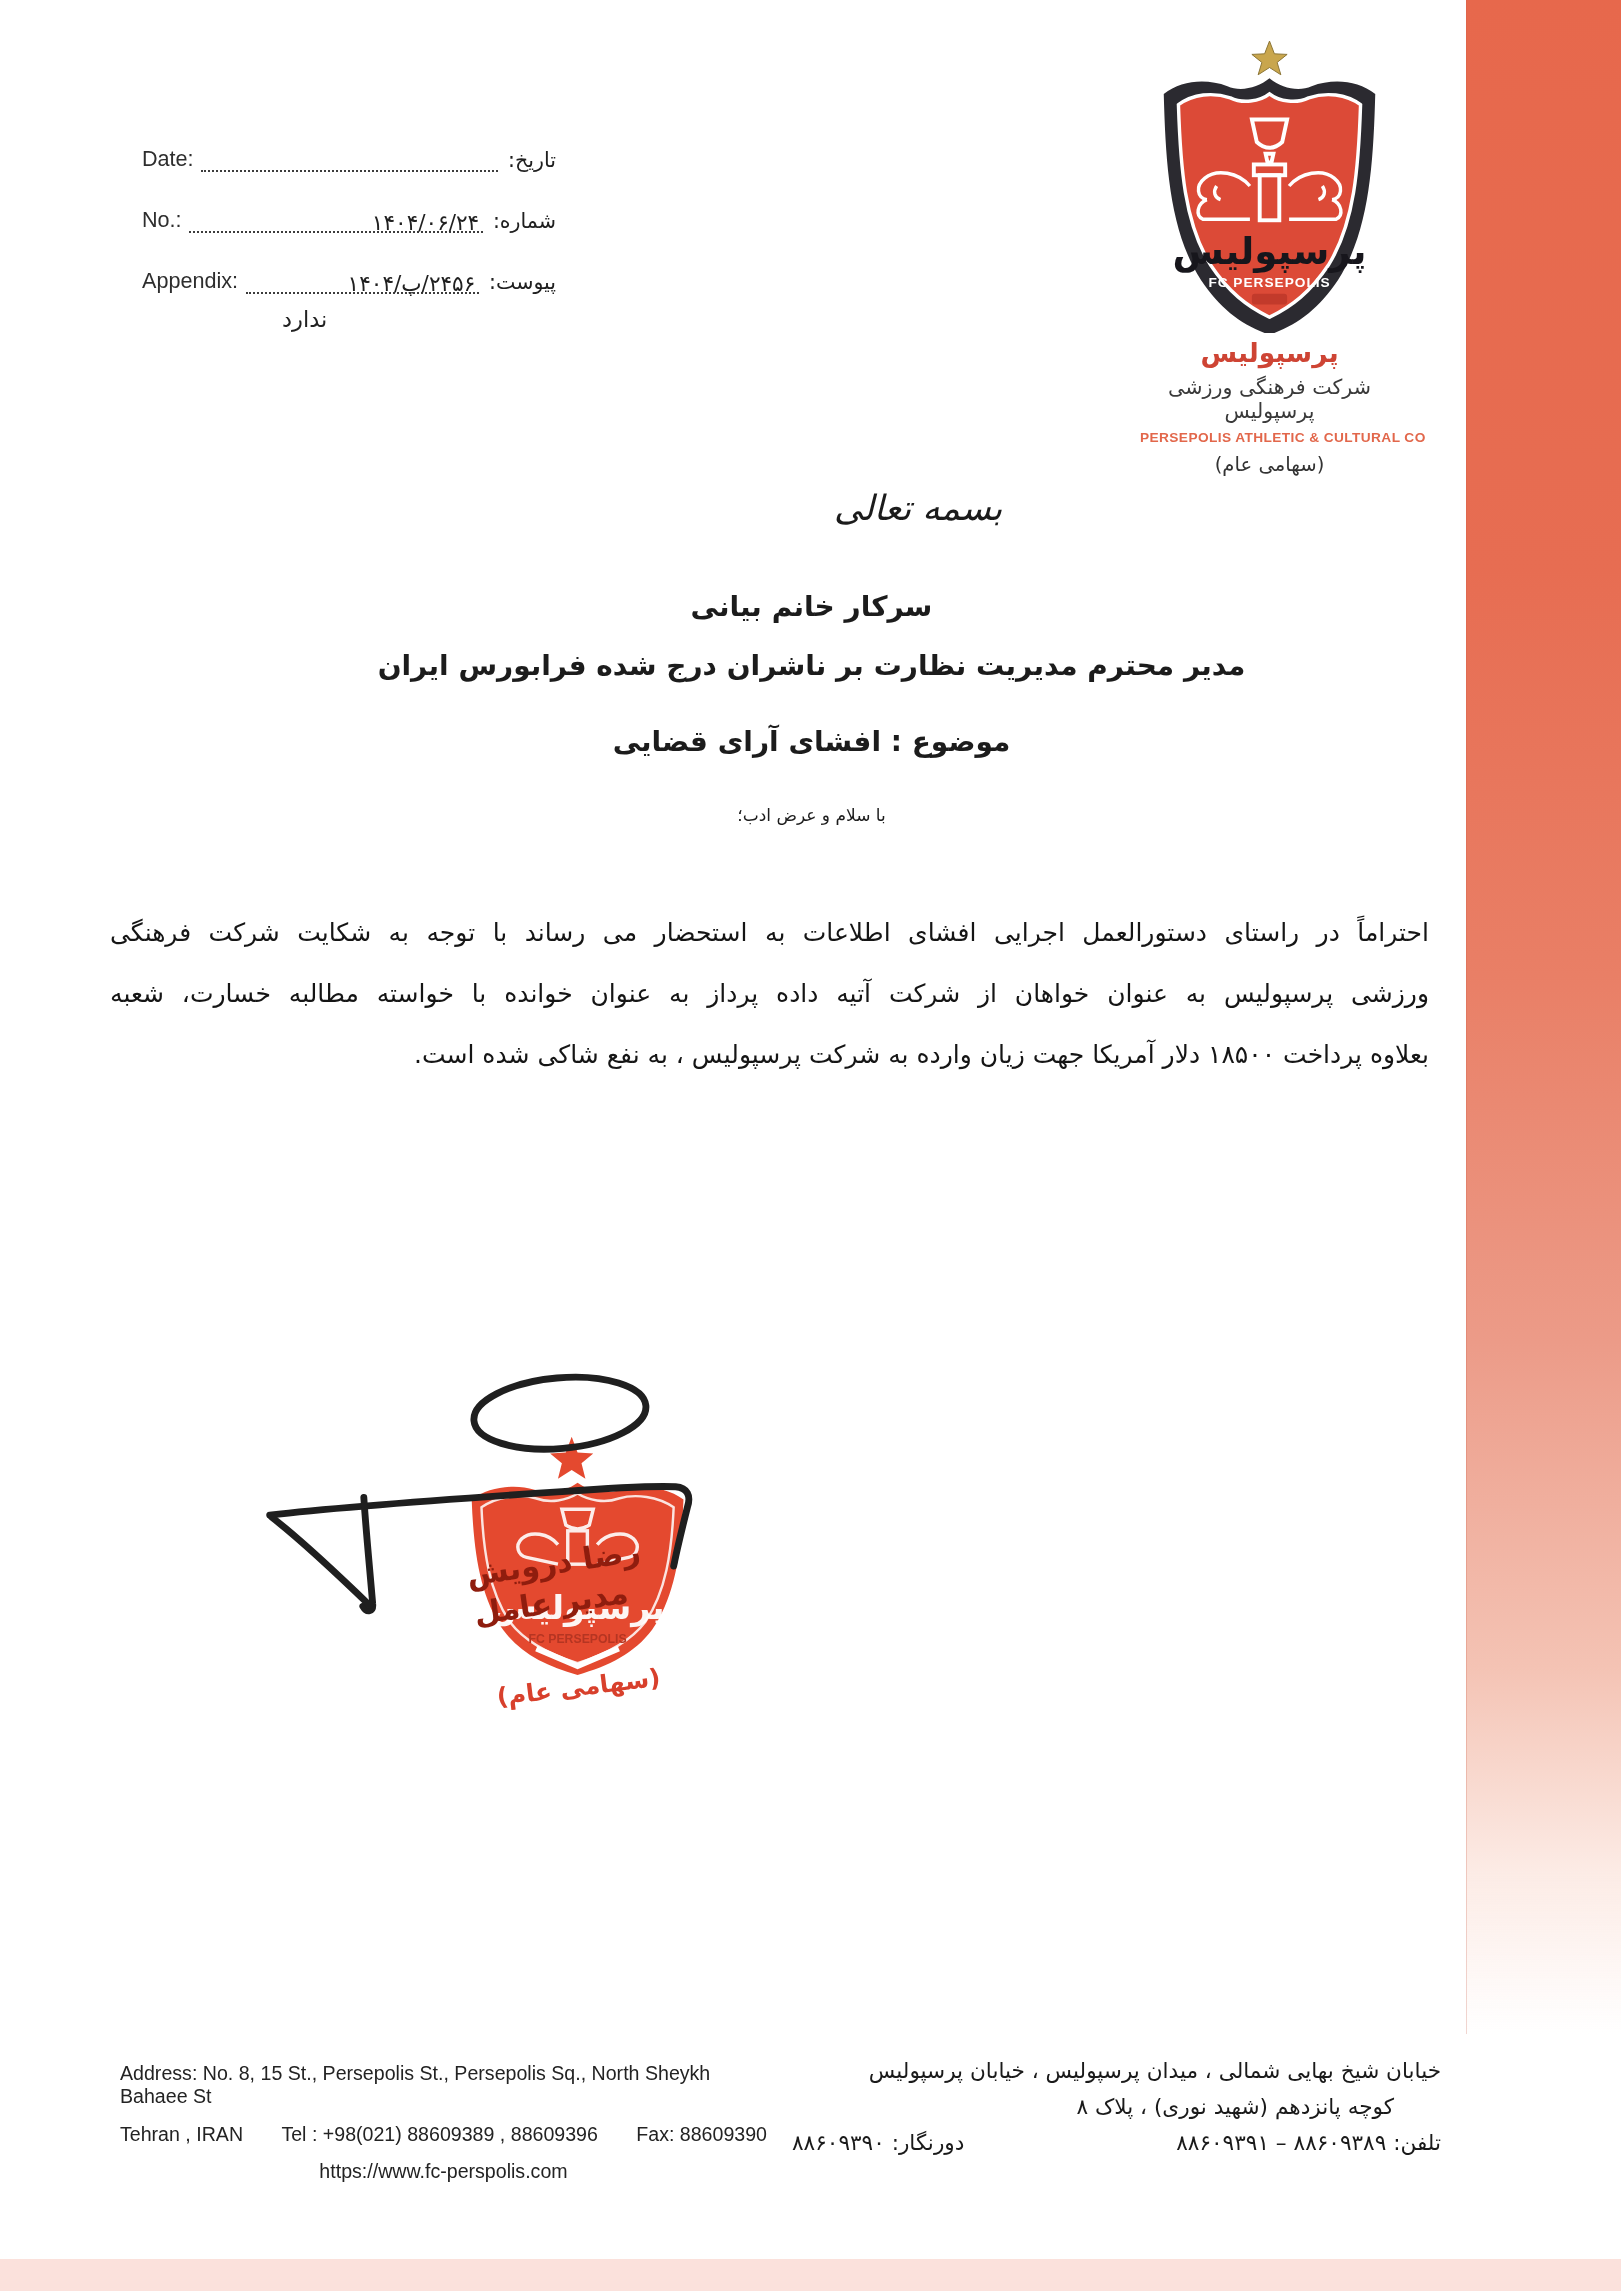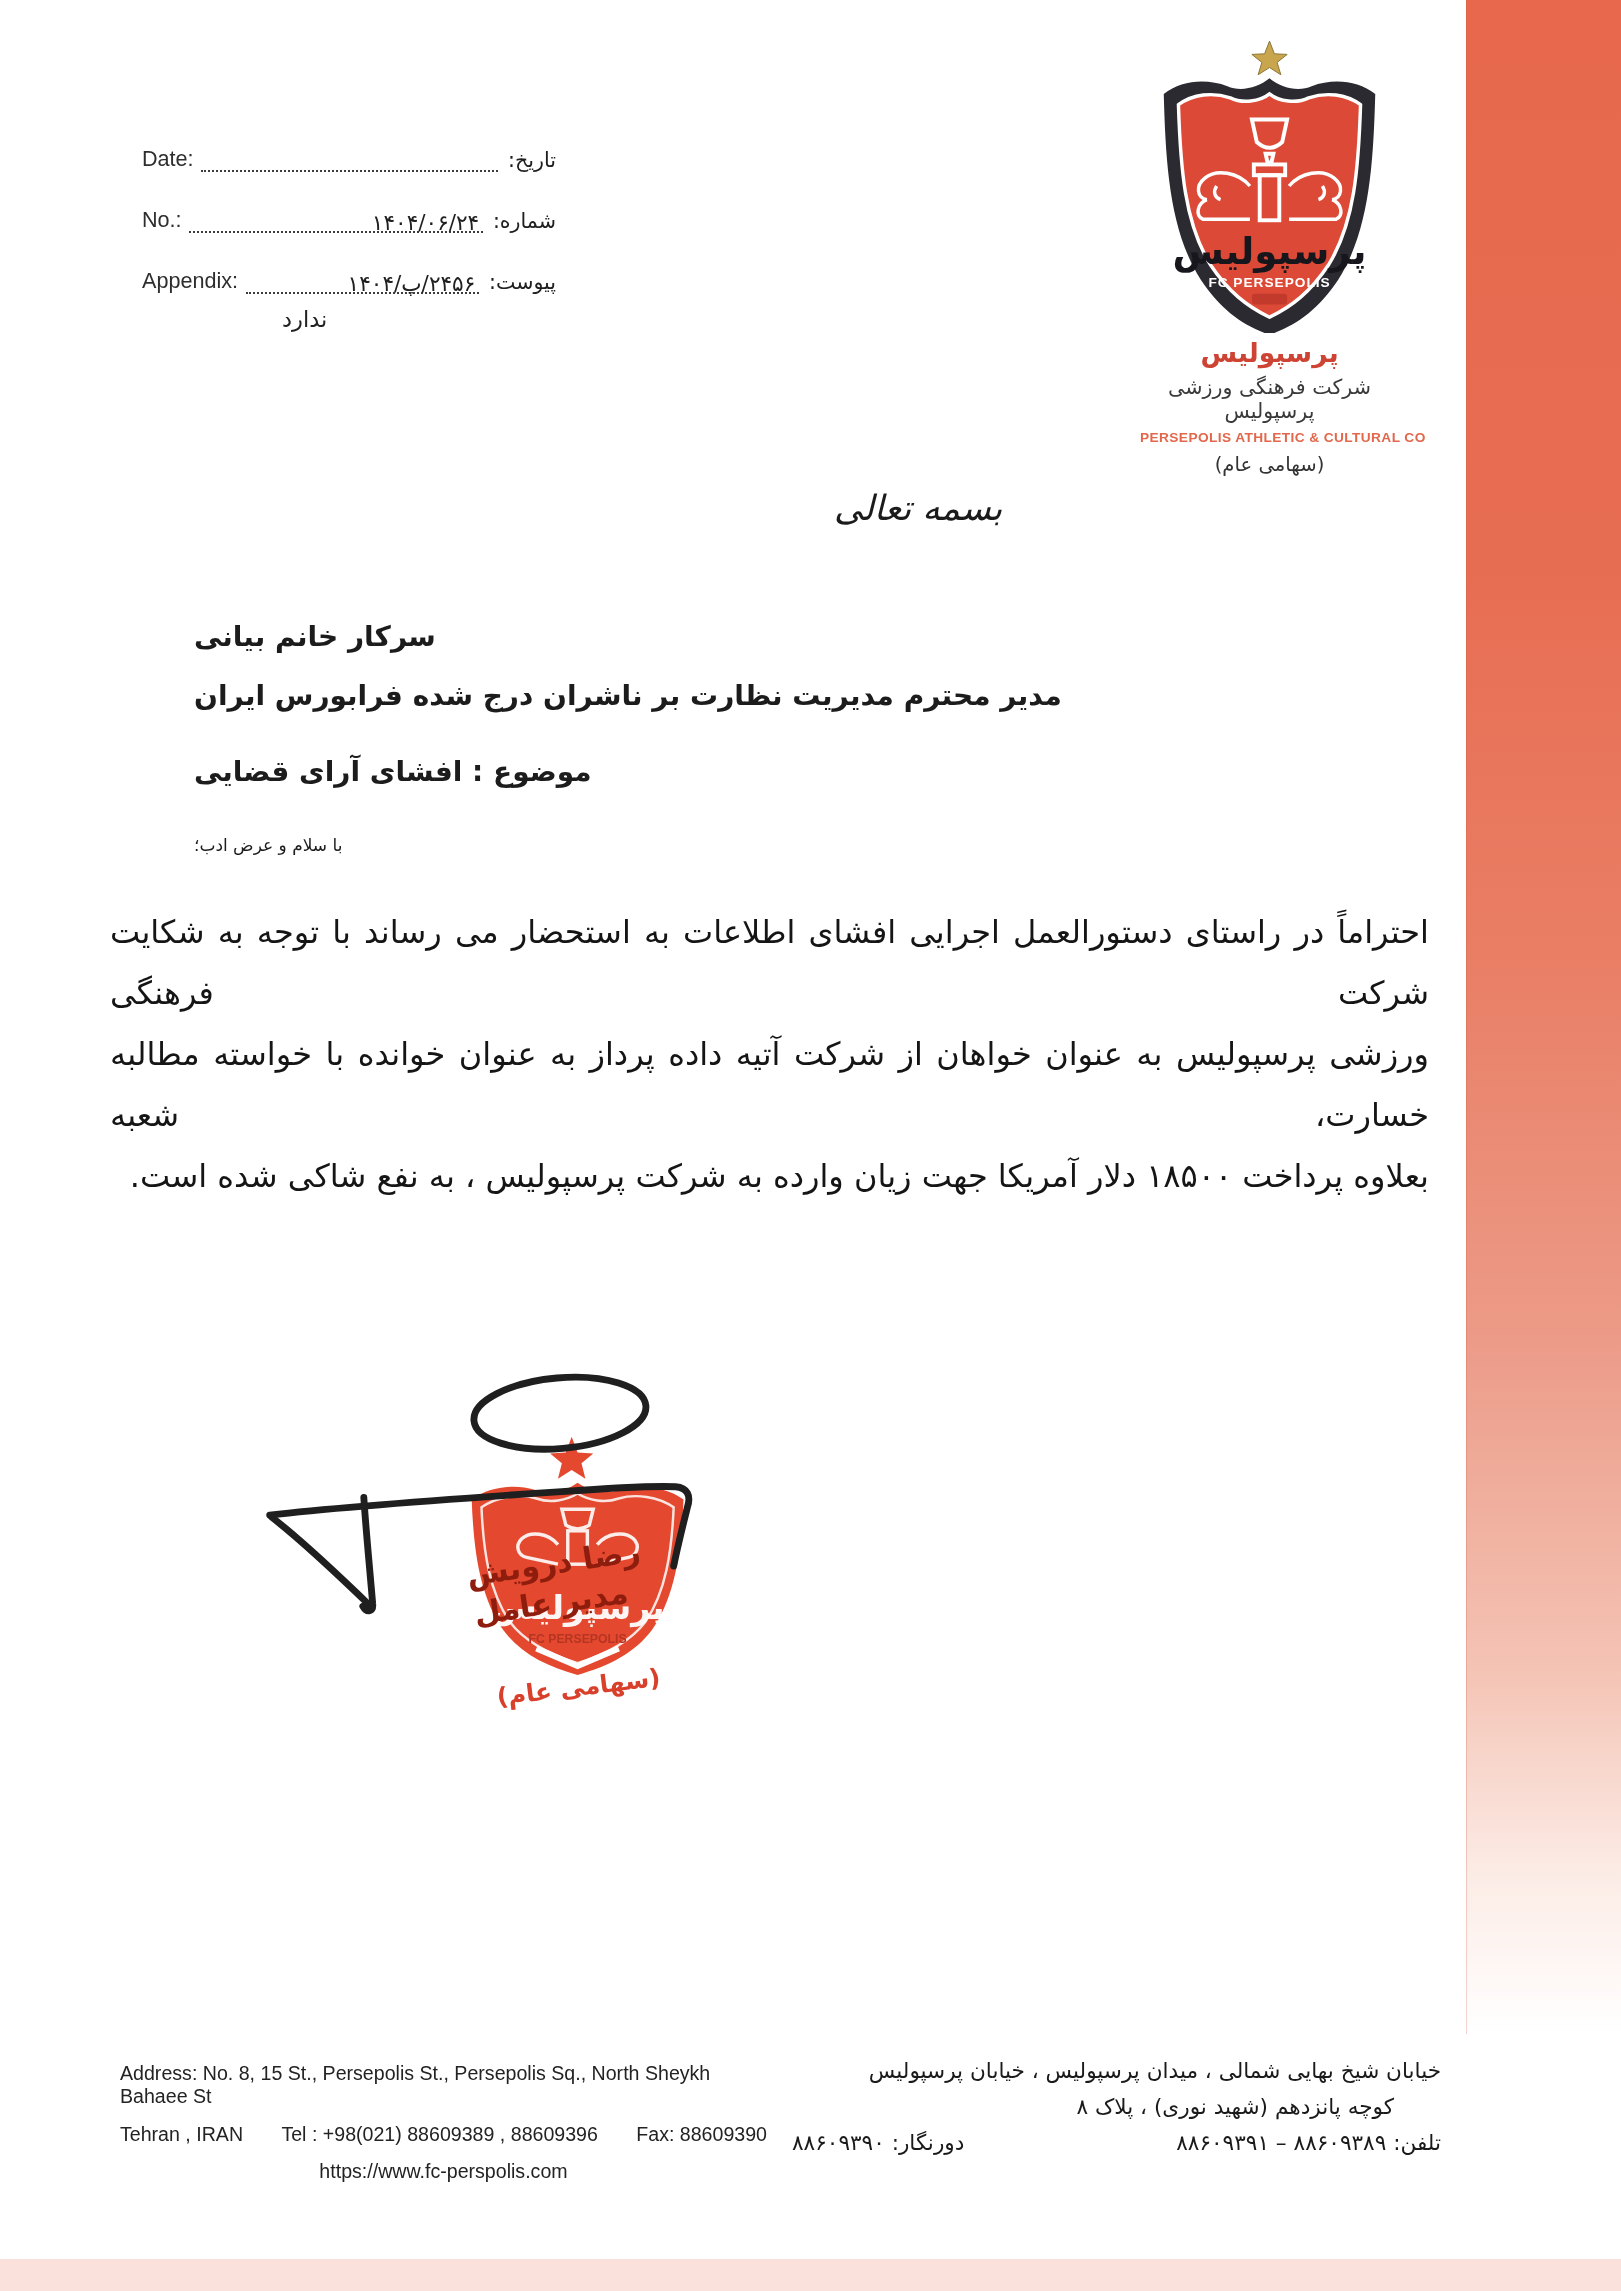--- a/index.html
+++ b/index.html
@@ -37,28 +37,28 @@
   .appendix-note{position:absolute;left:282px;top:306px;font-size:22.5px;direction:rtl;color:#222;}
   
   .logo-block{position:absolute;left:1140px;top:39px;width:259px;text-align:center;}
   .logo-club-name{direction:rtl;font-size:26.5px;font-weight:bold;color:#ce4434;margin-top:0px;}
   .logo-company-fa{direction:rtl;font-size:20.6px;color:#3a3a3a;margin-top:6.9px;}
   .logo-company-en{font-family:"Liberation Sans",sans-serif;font-size:13.7px;font-weight:bold;
     color:#e2674b;letter-spacing:0.4px;margin-top:6.9px;white-space:nowrap;}
   .logo-company-type{direction:rtl;font-size:19.6px;color:#333;margin-top:7.8px;}
   
   .basmala{position:absolute;left:834px;top:488px;direction:rtl;font-size:35px;color:#1b1b1b;font-style:italic;}
-  .addressee{position:absolute;right:192px;top:620px;width:1235px;direction:rtl;text-align:left;}
+  .addressee{position:absolute;right:192px;top:590px;width:1235px;direction:rtl;text-align:center;}
   .addr-name{font-size:28px;font-weight:bold;}
   .addr-title{font-size:28px;font-weight:bold;margin-top:25.5px;}
   .subject{font-size:28px;font-weight:bold;margin-top:43px;}
   .salutation{font-size:17px;font-weight:normal;margin-top:47px;}
   .body-par{
     position:absolute;left:110px;right:192px;top:902px;
-    direction:rtl;font-size:32px;line-height:61px;color:#151515;
+    direction:rtl;font-size:25px;line-height:61px;color:#151515;
   }
   .body-line{text-align:justify;text-align-last:justify;}
   .body-line.last{text-align-last:right;}
   
   .stamp-block{position:absolute;left:248px;top:1372px;width:465px;height:402px;}
   
   .footer-en{
     position:absolute;left:120px;top:2062px;width:647px;
     font-family:"Liberation Sans",sans-serif;font-size:19.6px;color:#232323;
   }

